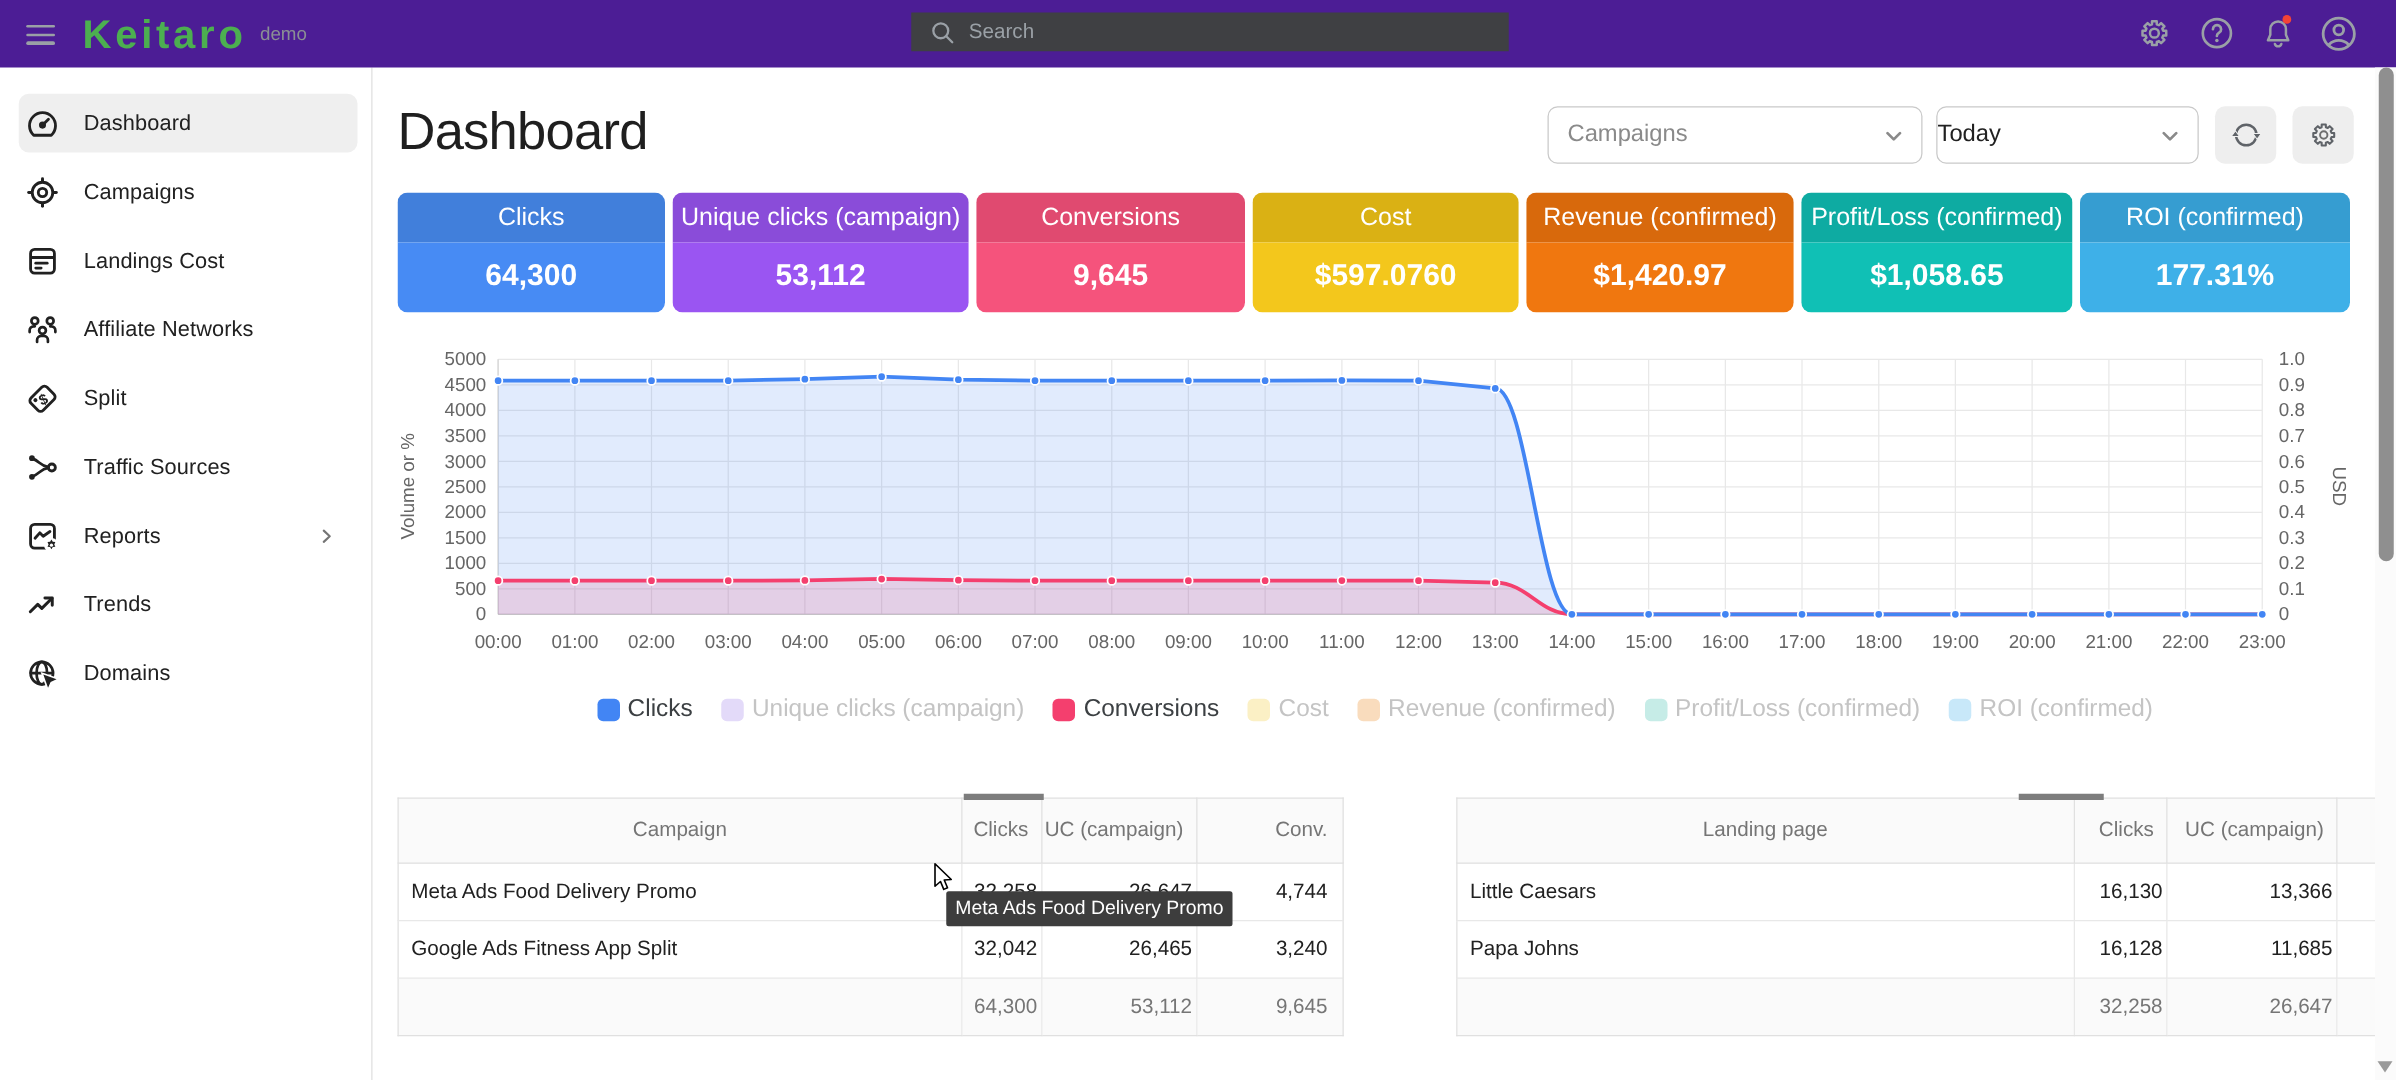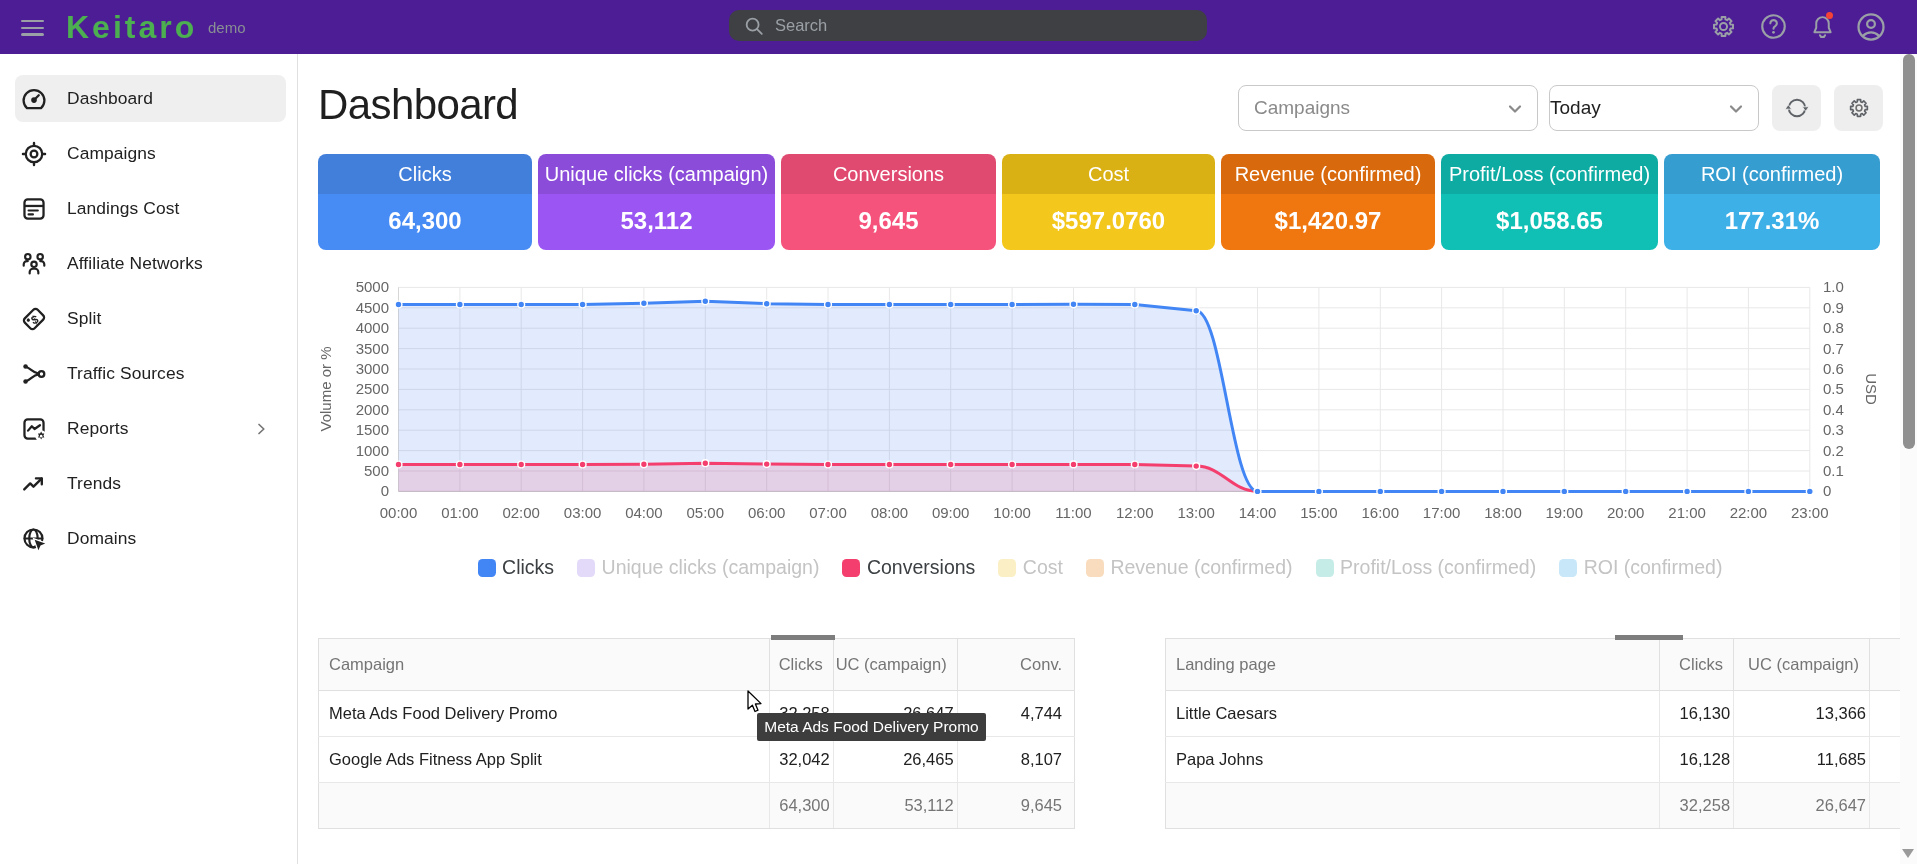--- a/index.html
+++ b/index.html
@@ -1,20 +1,20 @@
 <!DOCTYPE html>
 <html><head><meta charset="utf-8"><style>
 *{margin:0;padding:0;box-sizing:border-box}
 html,body{width:1917px;height:864px;overflow:hidden;font-family:"Liberation Sans",sans-serif;background:#fff}
 .topbar{position:absolute;left:0;top:0;width:1917px;height:54px;background:#4c1d95;z-index:10}
 .burger{position:absolute;left:21px;top:20px;width:23px}
 .burger div{height:2.4px;background:#9aa0a6;border-radius:2px;margin-bottom:4.2px}
 .logo{position:absolute;left:66px;top:9px;font-size:32px;font-weight:bold;color:#4caf50;letter-spacing:3px}
 .demo{position:absolute;left:208px;top:19px;font-size:15px;color:#8a8f94}
-.search{position:absolute;left:729px;top:10px;width:478px;height:31px;background:#3f4043;border-radius:10px}
+.search{position:absolute;left:729px;top:10px;width:478px;height:31px;background:#3f4043;border-radius:0}
 .search svg{position:absolute;left:14px;top:5px}
 .search span{position:absolute;left:46px;top:6px;font-size:16.5px;color:#9aa0a6}
 .ticon{position:absolute;top:14px}
 .sidebar{position:absolute;left:0;top:54px;width:298px;height:810px;background:#fff;border-right:1px solid #e0e0e0;z-index:5;padding-top:13px}
 .item{position:relative;height:47px;margin:8px 11px 0 15px;display:flex;align-items:center;border-radius:8px;color:#212121;font-size:17.4px;letter-spacing:0.1px}
 .item svg{margin-left:6px;flex:0 0 auto}
 .item span{margin-left:20px;white-space:nowrap}
 .item.active{background:#efefef}
 .chev{position:absolute;right:18px}
 .main{position:absolute;left:299px;top:54px;width:1603px;height:810px;background:#fff}
@@ -27,21 +27,21 @@
 .card{height:96px;border-radius:8px;overflow:hidden;color:#fff;text-align:center}
 .card-h{height:40px;line-height:40px;font-size:20px;white-space:nowrap}
 .card-b{height:56px;line-height:54px;font-size:24px;font-weight:bold}
 .legend{position:absolute;left:299px;top:556px;width:1602px;display:flex;justify-content:center;gap:23px;align-items:center}
 .leg{display:flex;align-items:center;gap:6.5px}
 .sw{width:18px;height:18px;border-radius:4.5px;display:inline-block;flex:0 0 auto}
 .leg-on{font-size:19.5px;color:#3c4043;font-weight:400}
 .leg-off{font-size:19.5px;color:#c4c4c4}
 .tbl{position:absolute;top:638px;background:#fff}
 .tbl table{border-collapse:collapse;width:100%;font-size:16.5px;color:#212121}
-.tbl th{height:41px;font-weight:400;color:#757575;background:#fafafa;border:1px solid #e0e0e0;border-left:none;padding:16px 10px;text-align:left;white-space:nowrap}
+.tbl th{height:41px;font-weight:400;color:#757575;background:#fafafa;border:1px solid #e0e0e0;border-left:none;padding:16px 10px;text-align:center;white-space:nowrap}
 .tbl th:first-child{border-left:1px solid #e0e0e0}
 .tbl td{height:46px;border:1px solid #e8e8e8;border-left:none;padding:0 10px;white-space:nowrap;overflow:hidden}
 .tbl td:first-child{border-left:1px solid #e0e0e0}
 .tbl tr td:last-child,.tbl tr th:last-child{border-right:1px solid #e0e0e0}
 .tbl tr:last-child td{border-bottom:1px solid #e0e0e0}
 .tbl .num{text-align:right;padding:0 3px 0 2px}
 .tbl th.num{padding-right:10px}
 .tbl td.c3,.tbl th.c3{padding-right:12px}
 .tbl .foot td{background:#fafafa;color:#757575}
 .sortbar{position:absolute;top:-3px;height:5px;background:#7d7d7d}
@@ -422,21 +422,21 @@
         <tr>
           <td class="c0">Meta Ads Food Delivery Promo</td>
           <td class="num">32,258</td>
           <td class="num">26,647</td>
           <td class="num c3">4,744</td>
         </tr>
         <tr>
           <td class="c0">Google Ads Fitness App Split</td>
           <td class="num">32,042</td>
           <td class="num">26,465</td>
-          <td class="num c3">8,107</td>
+          <td class="num c3">3,240</td>
         </tr>
         <tr class="foot">
           <td class="c0"></td>
           <td class="num">64,300</td>
           <td class="num">53,112</td>
           <td class="num c3">9,645</td>
         </tr>
       </tbody>
     </table>
     <div class="sortbar" style="left:453px;width:64px"></div>

